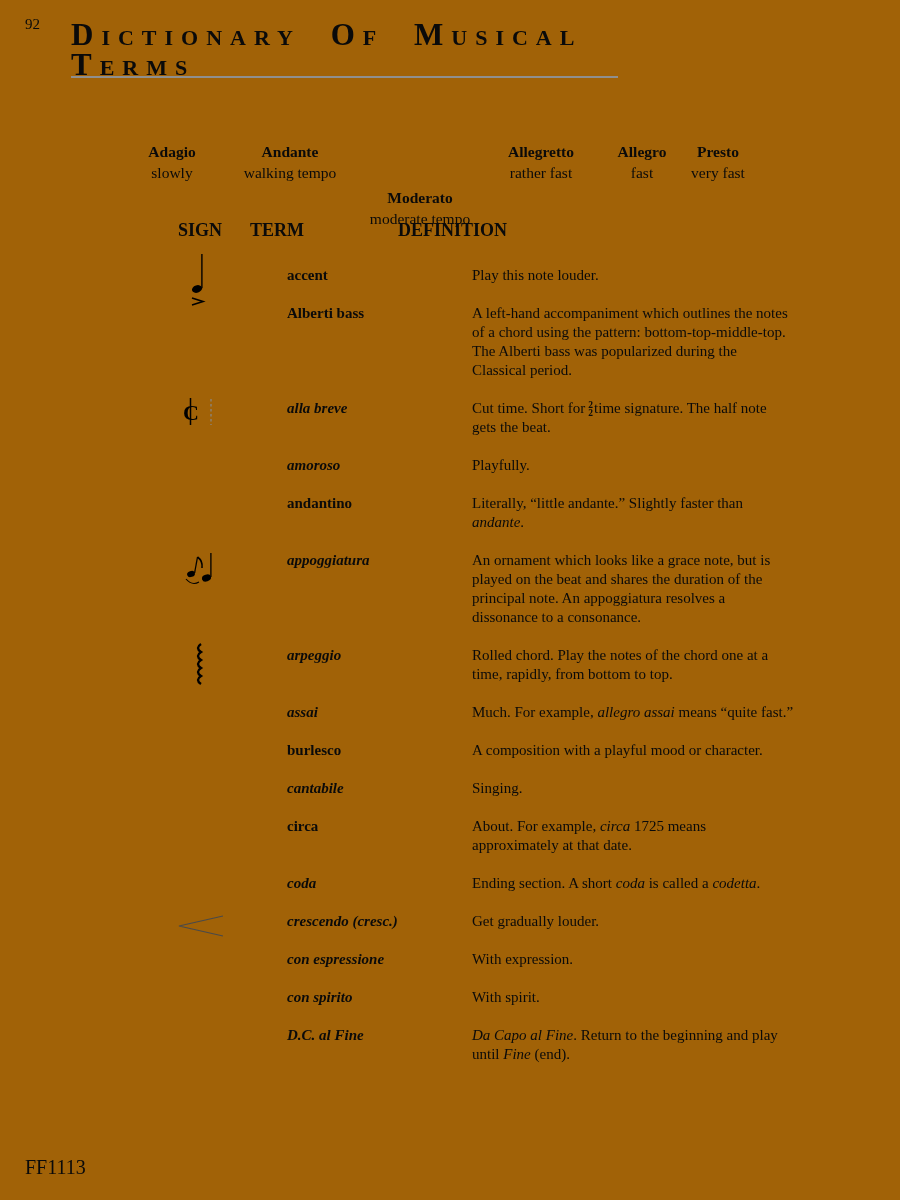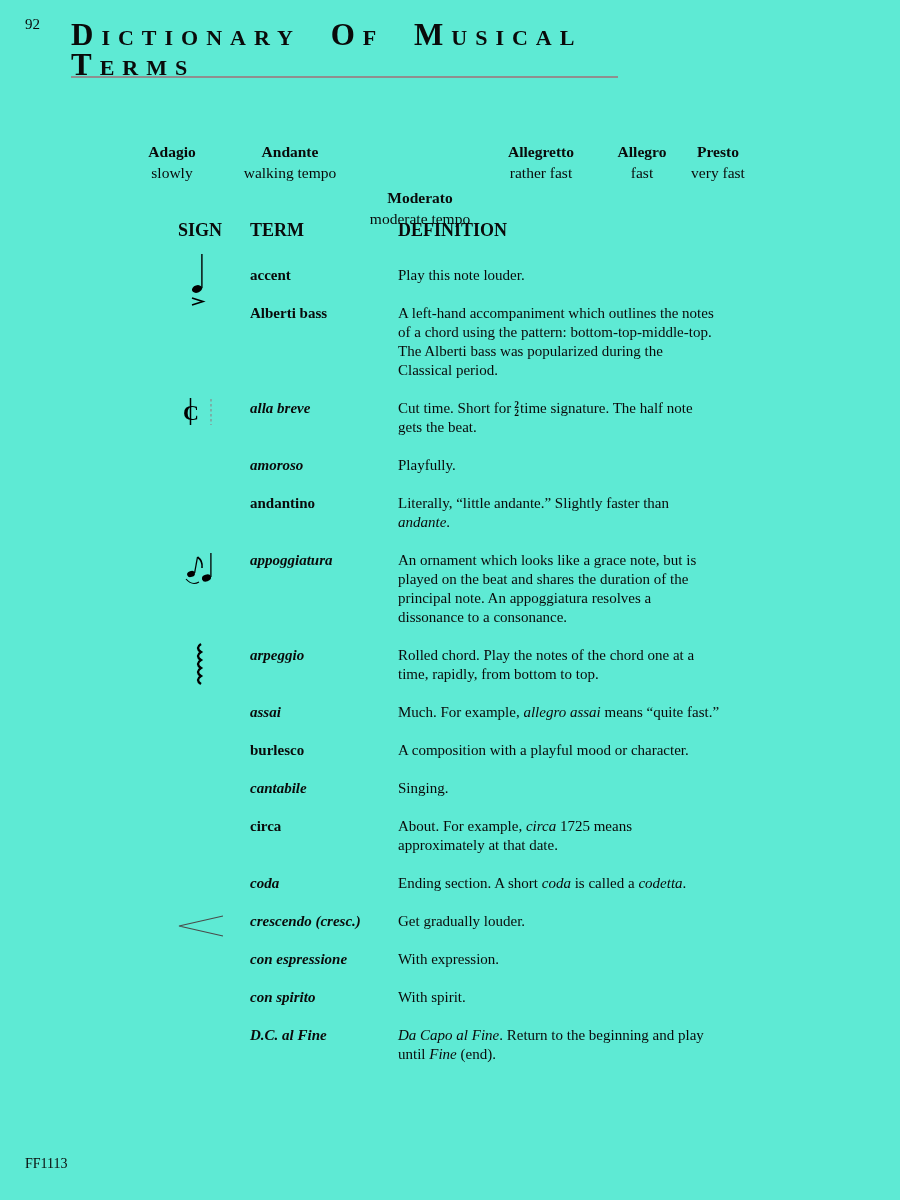--- a/index.html
+++ b/index.html
@@ -1,16 +1,16 @@
 <!DOCTYPE html>
 <html><head>
 <meta charset="utf-8">
 <style>
   html,body{margin:0;padding:0;background:#fff;}
-  .page{position:relative;width:900px;height:1200px;background:#5eead4;color:#0a0a0a;
+  .page{position:relative;width:900px;height:1200px;background:#a16207;color:#0a0a0a;
         font-family:"Liberation Serif", serif;overflow:hidden;}
 
   
   .page-number{position:absolute;left:25px;top:16px;font-size:15px;}
   .title-block{position:absolute;left:71px;top:20px;line-height:30px;}
   .title-line{display:block;font-variant:small-caps;font-weight:700;font-size:31px;
               letter-spacing:8px;word-spacing:14px;white-space:nowrap;}
   .title-line2-wrap{position:relative;display:block;width:547px;height:32px;}
   .title-rule{position:absolute;left:0;top:26px;width:547px;height:2px;background:#8f8f8f;}
 
@@ -24,41 +24,41 @@
   .tempo-item:nth-of-type(5){left:642px;}
   .tempo-item:nth-of-type(6){left:718px;}
   .tempo-term{font-weight:700;font-size:15.5px;}
   .tempo-meaning{font-size:15.5px;}
 
   
   .dict-table{position:absolute;left:150px;top:221px;width:620px;}
   .thead,.row{display:grid;grid-template-columns:100px 148px 340px;}
   .thead{margin-bottom:26px;font-weight:700;font-size:18px;line-height:19px;}
   .th-sign{text-align:center;}
-  .row{margin-bottom:19px;font-size:15px;line-height:19px;}
+  .row{margin-bottom:19px;font-size:15px;line-height:19px;gap:37px;}
   .cell{min-height:19px;}
   .sign-cell{position:relative;}
   .sign-cell svg{position:absolute;left:50%;transform:translateX(-50%);}
   .term{font-size:15px;}
   .b{font-weight:700;}
   .bi{font-weight:700;font-style:italic;}
   .def{width:322px;}
   .it{font-style:italic;}
   .frac{display:inline-block;text-align:center;font-size:9.5px;font-weight:700;
         line-height:7.5px;vertical-align:-2.5px;margin:0 1px 0 3px;}
   .frac span{display:block;}
 
   
   .sg-accent{top:-14px;}
   .sg-cuttime{top:-2px;}
   .sg-appogg{top:-1px;}
   .sg-arpeggio{top:-4px;}
   .sg-cresc{top:1px;}
 
-  .footer{position:absolute;left:25px;top:1156px;font-size:14px;}
+  .footer{position:absolute;left:25px;top:1156px;font-size:20px;}
 </style>
 </head>
 <body>
 
 <div class="page">
 
   <div class="page-number">92</div>
 
   <div class="title-block">
     <span class="title-line">Dictionary Of Musical</span>

